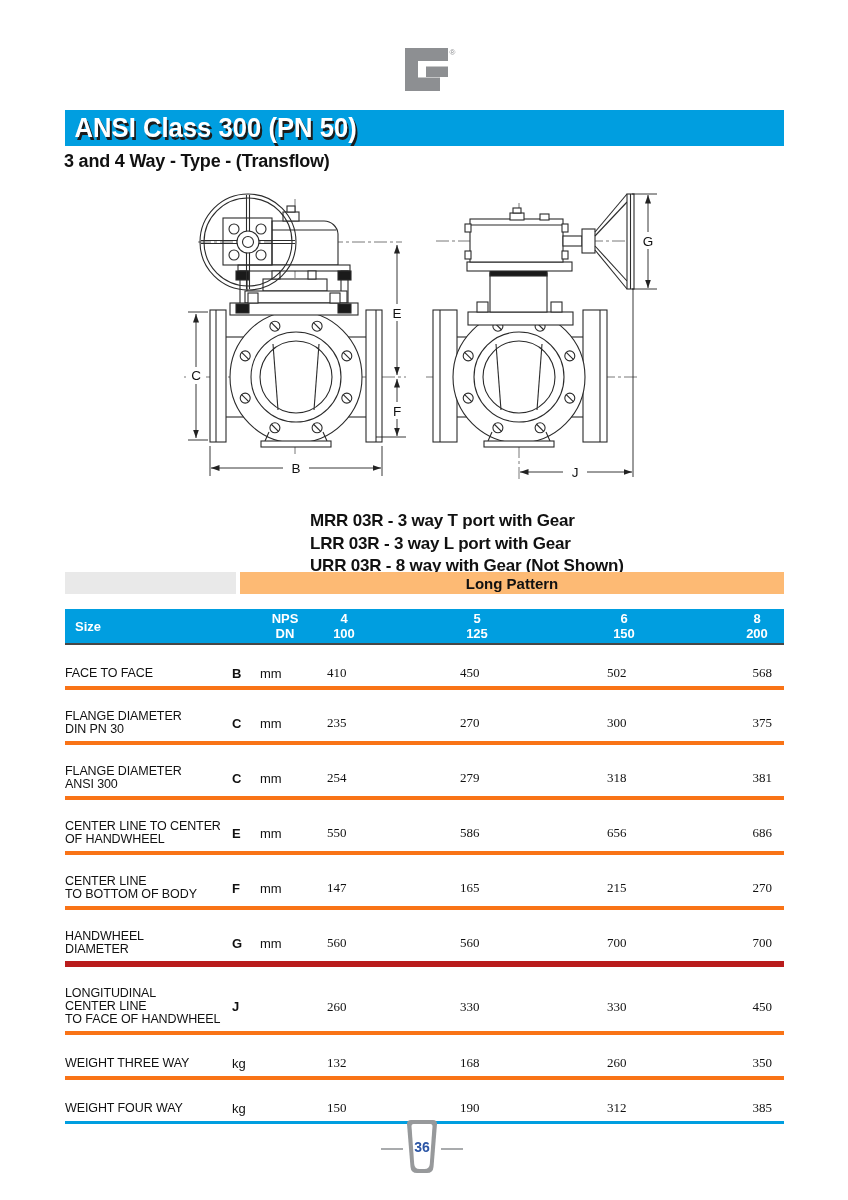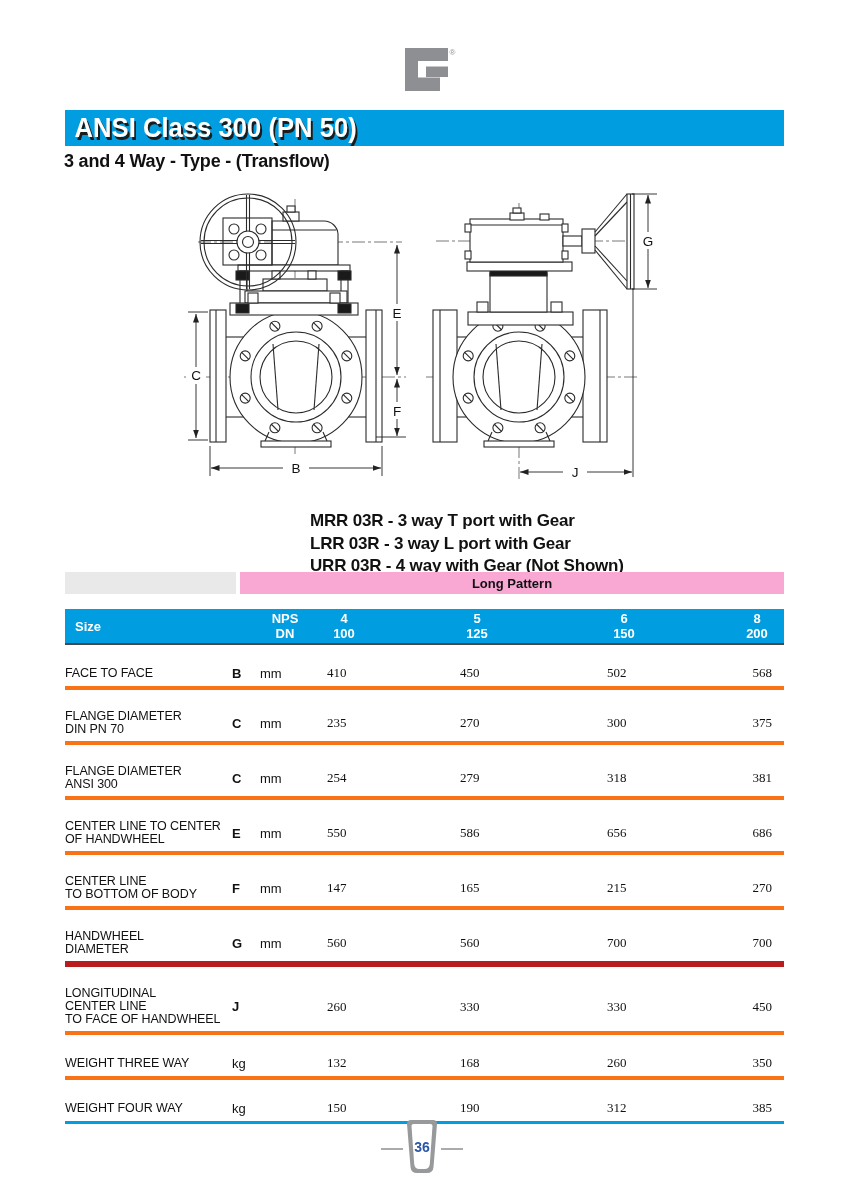--- a/index.html
+++ b/index.html
@@ -24,22 +24,22 @@
 
   
   #captions{position:absolute;left:310px;top:510px;font-size:17px;font-weight:bold;
             line-height:22.5px;letter-spacing:-.2px;}
 
   
   #tbl{position:absolute;left:65px;top:572px;width:719px;font-size:13px;}
   .gray-row{display:flex;height:22px;}
   .gray-left{width:171px;background:#e9e9e9;}
   .gray-gap{width:4px;background:#fff;}
-  .gray-right{flex:1;background:#f9a8d4;display:flex;align-items:center;justify-content:center;
-              font-weight:bold;font-size:13px;box-sizing:border-box;}
+  .gray-right{flex:1;background:#fdba74;display:flex;align-items:center;justify-content:center;
+              font-weight:bold;font-size:15px;box-sizing:border-box;}
   .grid{display:grid;grid-template-columns:167px 28px 50px 133px 147px 138px 56px;align-items:center;margin-top:15px;}
   #blue-head{background:var(--cyan);color:#fff;font-weight:bold;height:34px;}
   #blue-head .size{padding-left:10px;}
   .npsdn{text-align:center;line-height:15px;}
   .colh{padding-left:17px;line-height:15px;}
   .colh .chbox{display:inline-block;width:34px;text-align:center;}
   .colh.last{padding-left:0;text-align:right;padding-right:10px;}
   #table-body{border-top:2px solid #474747;}
   .trow{border-bottom:4px solid #f97316;padding:5px 0;}
   .trow.thickb{border-bottom:6px solid #b91c1c;}
@@ -262,21 +262,21 @@
       <rect x="557" y="47" width="22" height="17" fill="#fff"></rect>
       <text class="dt" x="568" y="61">G</text>
       <rect x="483" y="278" width="24" height="17" fill="#fff"></rect>
       <text class="dt" x="495" y="292">J</text>
     </g>
   </svg>
 
   <div id="captions">
     <div>MRR 03R - 3 way T port with Gear</div>
     <div>LRR 03R - 3 way L port with Gear</div>
-    <div>URR 03R - 4 way with Gear (Not Shown)</div>
+    <div>URR 03R - 8 way with Gear (Not Shown)</div>
   </div>
 
   <div id="tbl">
     <div class="gray-row">
       <div class="gray-left"></div>
       <div class="gray-gap"></div>
       <div class="gray-right">Long Pattern</div>
     </div>
     <div id="blue-head" class="grid">
       <div class="size">Size</div>
@@ -306,21 +306,21 @@
           <div class="c-letter b">B</div>
           <div class="c-unit">mm</div>
           <div class="c-val v0">410</div>
           <div class="c-val v1">450</div>
           <div class="c-val v2">502</div>
           <div class="c-val v3">568</div>
         </div>
         <div class="trow grid">
           <div class="c-label">
             <div>FLANGE DIAMETER</div>
-            <div>DIN PN 70</div>
+            <div>DIN PN 30</div>
           </div>
           <div class="c-letter b">C</div>
           <div class="c-unit">mm</div>
           <div class="c-val v0">235</div>
           <div class="c-val v1">270</div>
           <div class="c-val v2">300</div>
           <div class="c-val v3">375</div>
         </div>
         <div class="trow grid">
           <div class="c-label">

